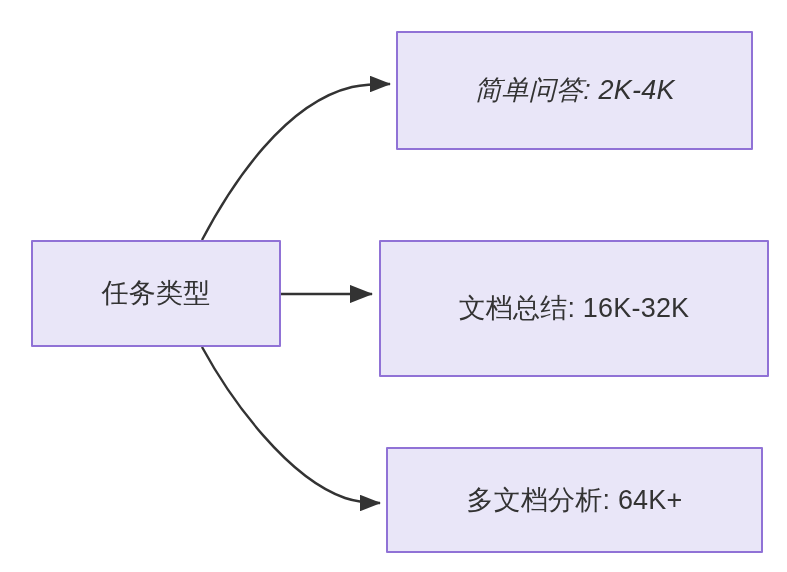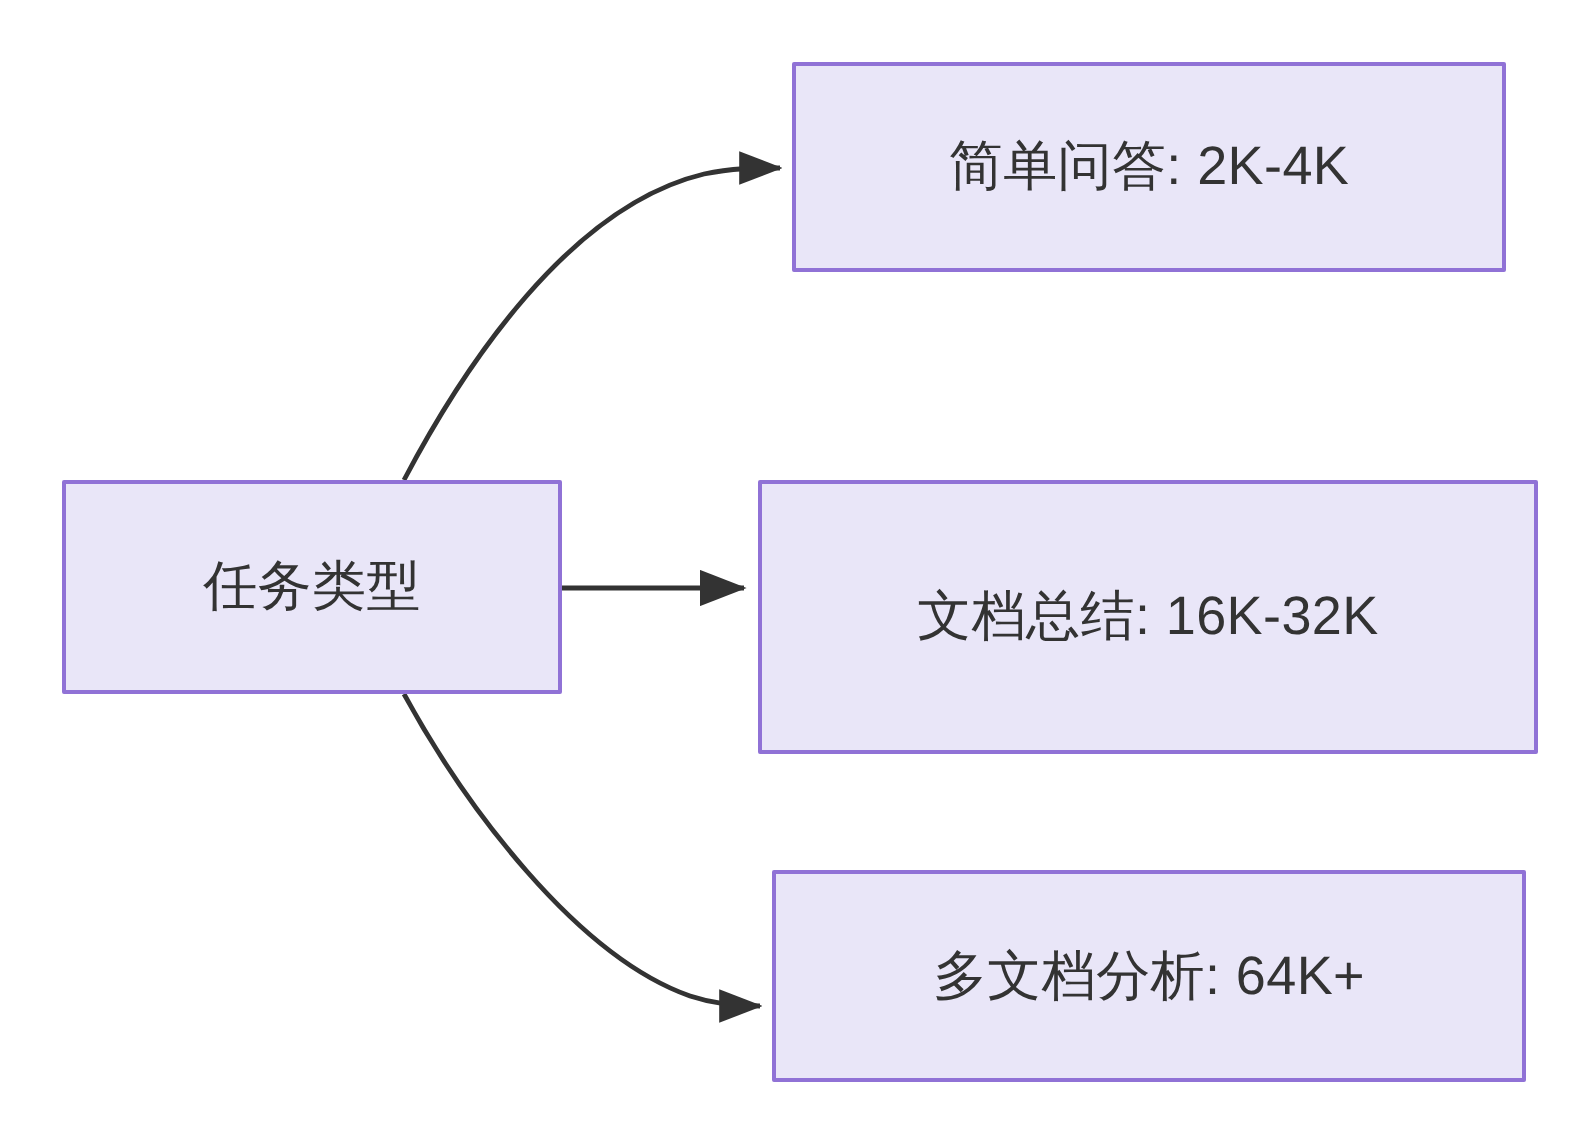--- a/index.html
+++ b/index.html
@@ -48,31 +48,32 @@
   #node-root {
     left: 31px;
     top: 240px;
     width: 250px;
     height: 107px;
   }
   #node-qa {
     left: 396px;
     top: 31px;
     width: 357px;
-    height: 105px;
+    height: 119px;
+    font-style: italic;
   }
   #node-summary {
     left: 379px;
     top: 240px;
     width: 390px;
     height: 137px;
   }
   #node-multidoc {
     left: 386px;
-    top: 435px;
+    top: 447px;
     width: 377px;
     height: 106px;
   }
 </style>
 </head>
 <body>
 
 <div id="canvas">
 
   <svg class="edge-layer" viewBox="0 0 787 572" width="787" height="572" xmlns="http://www.w3.org/2000/svg">

